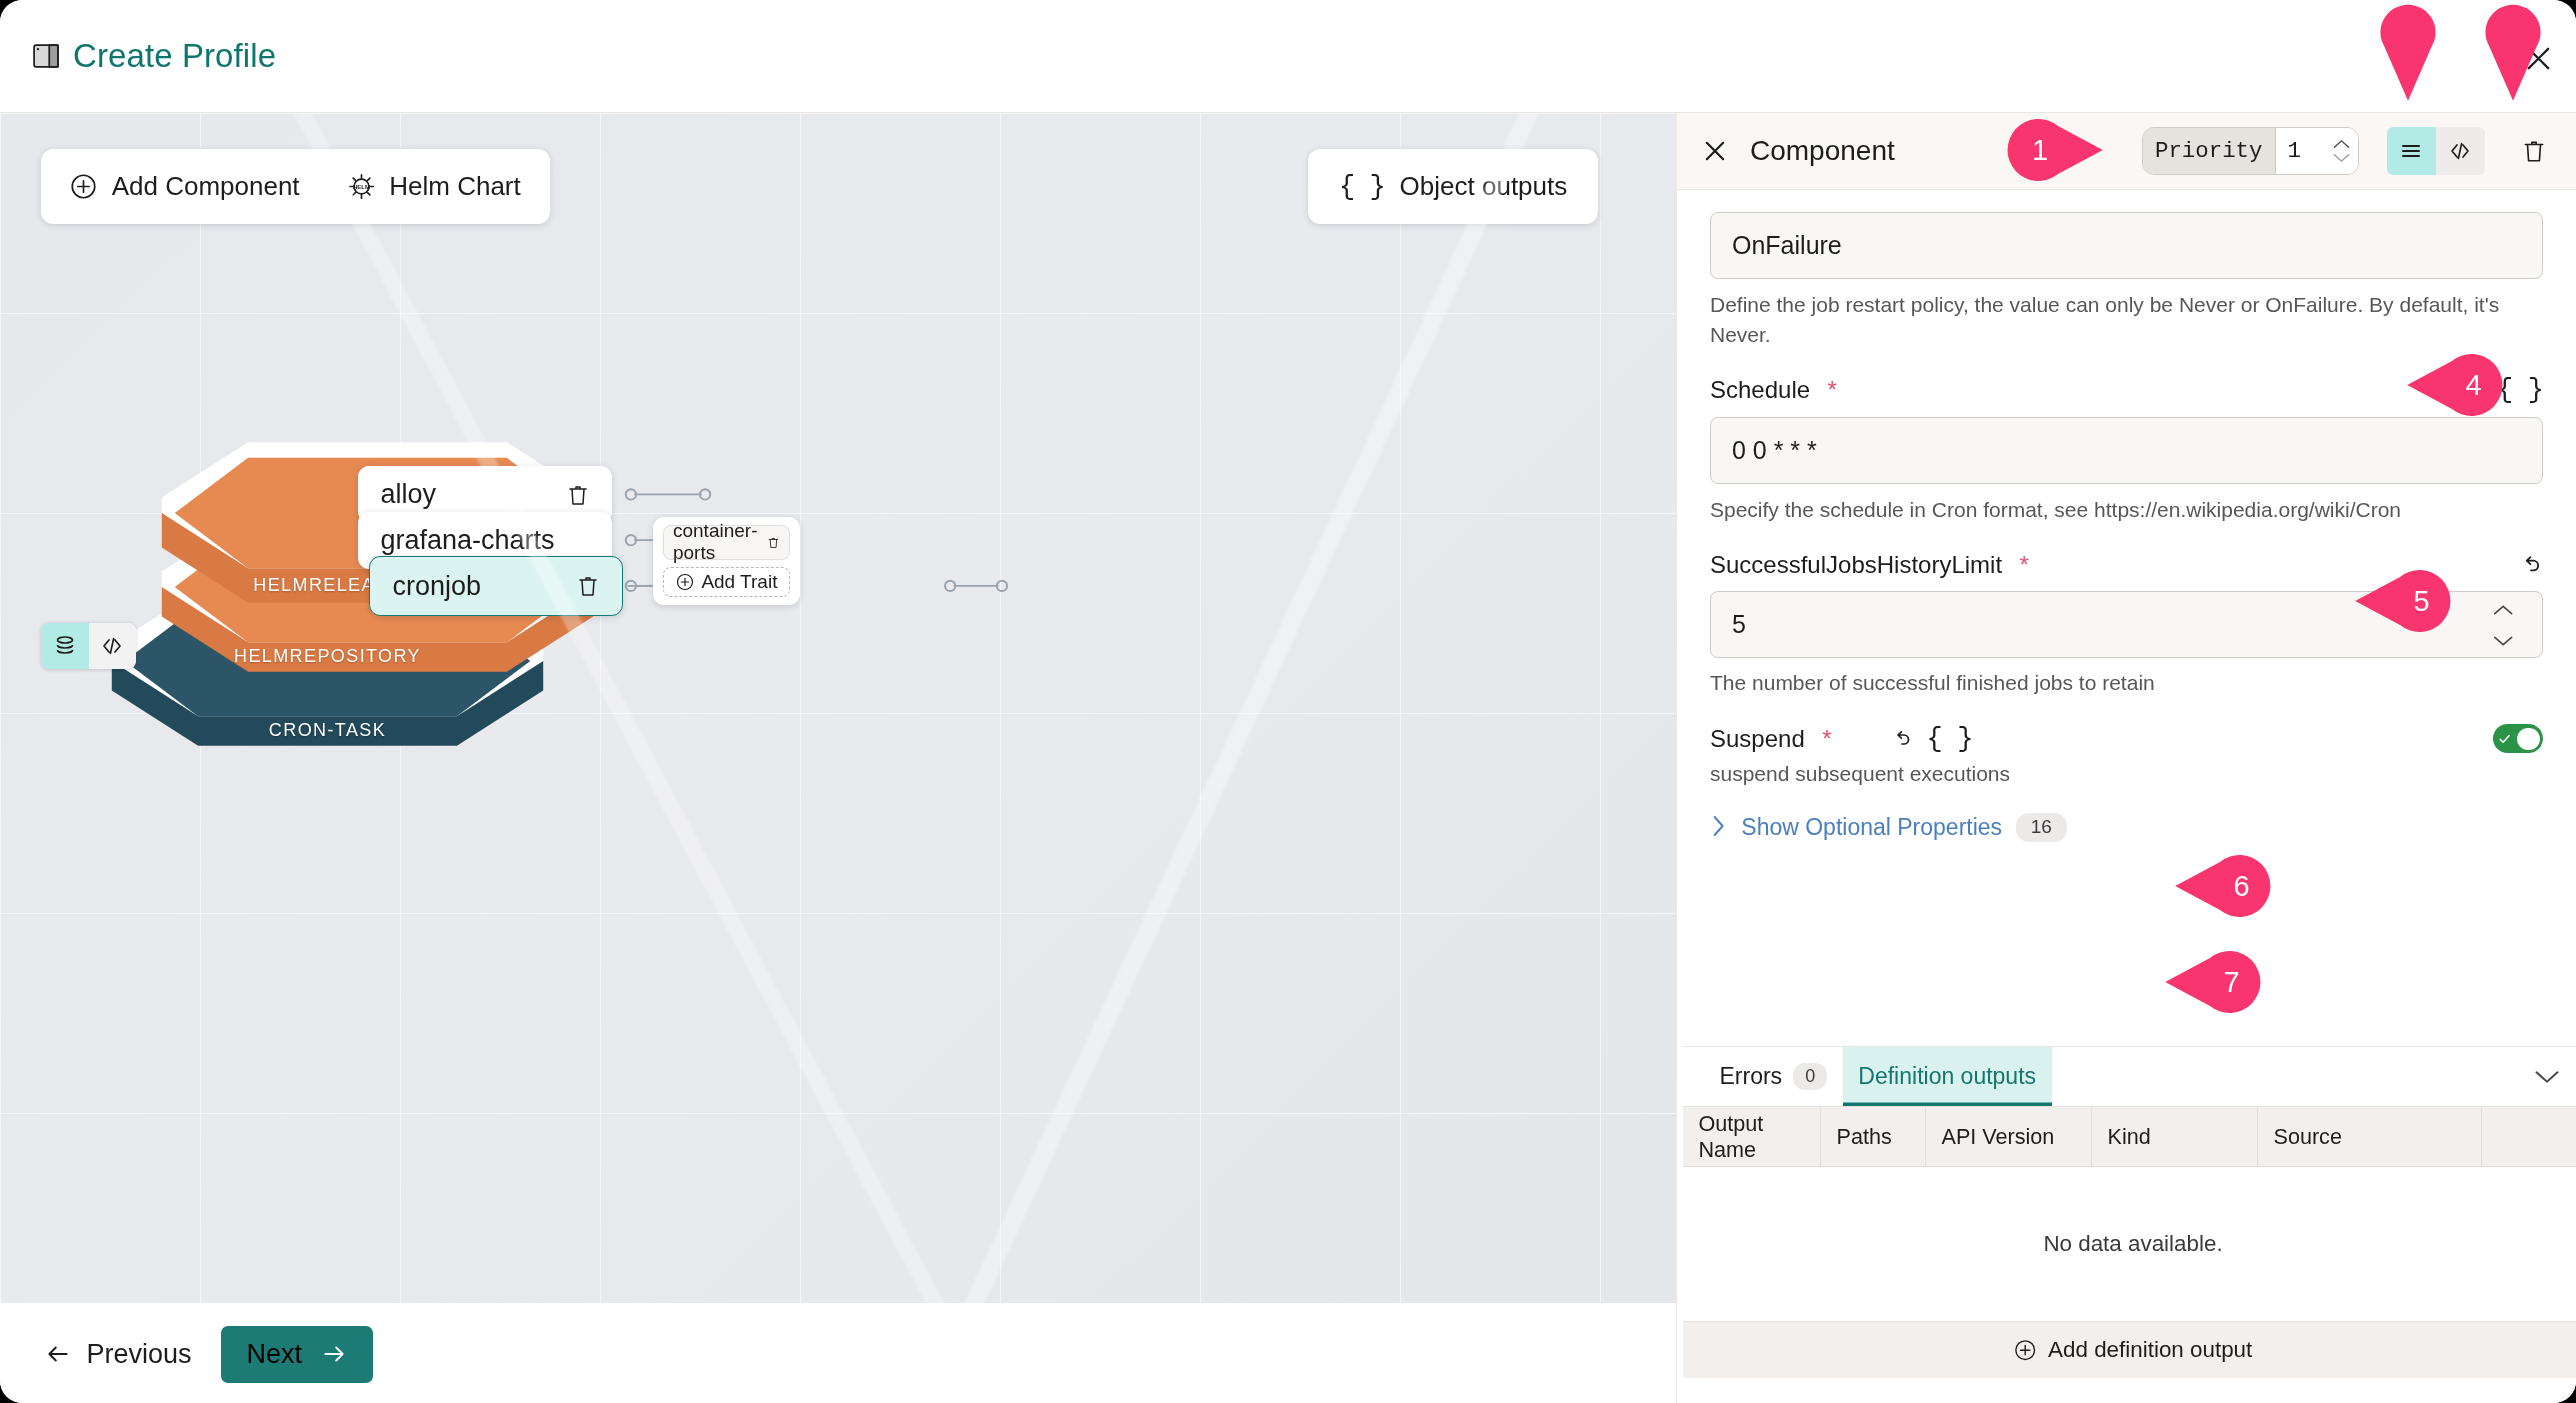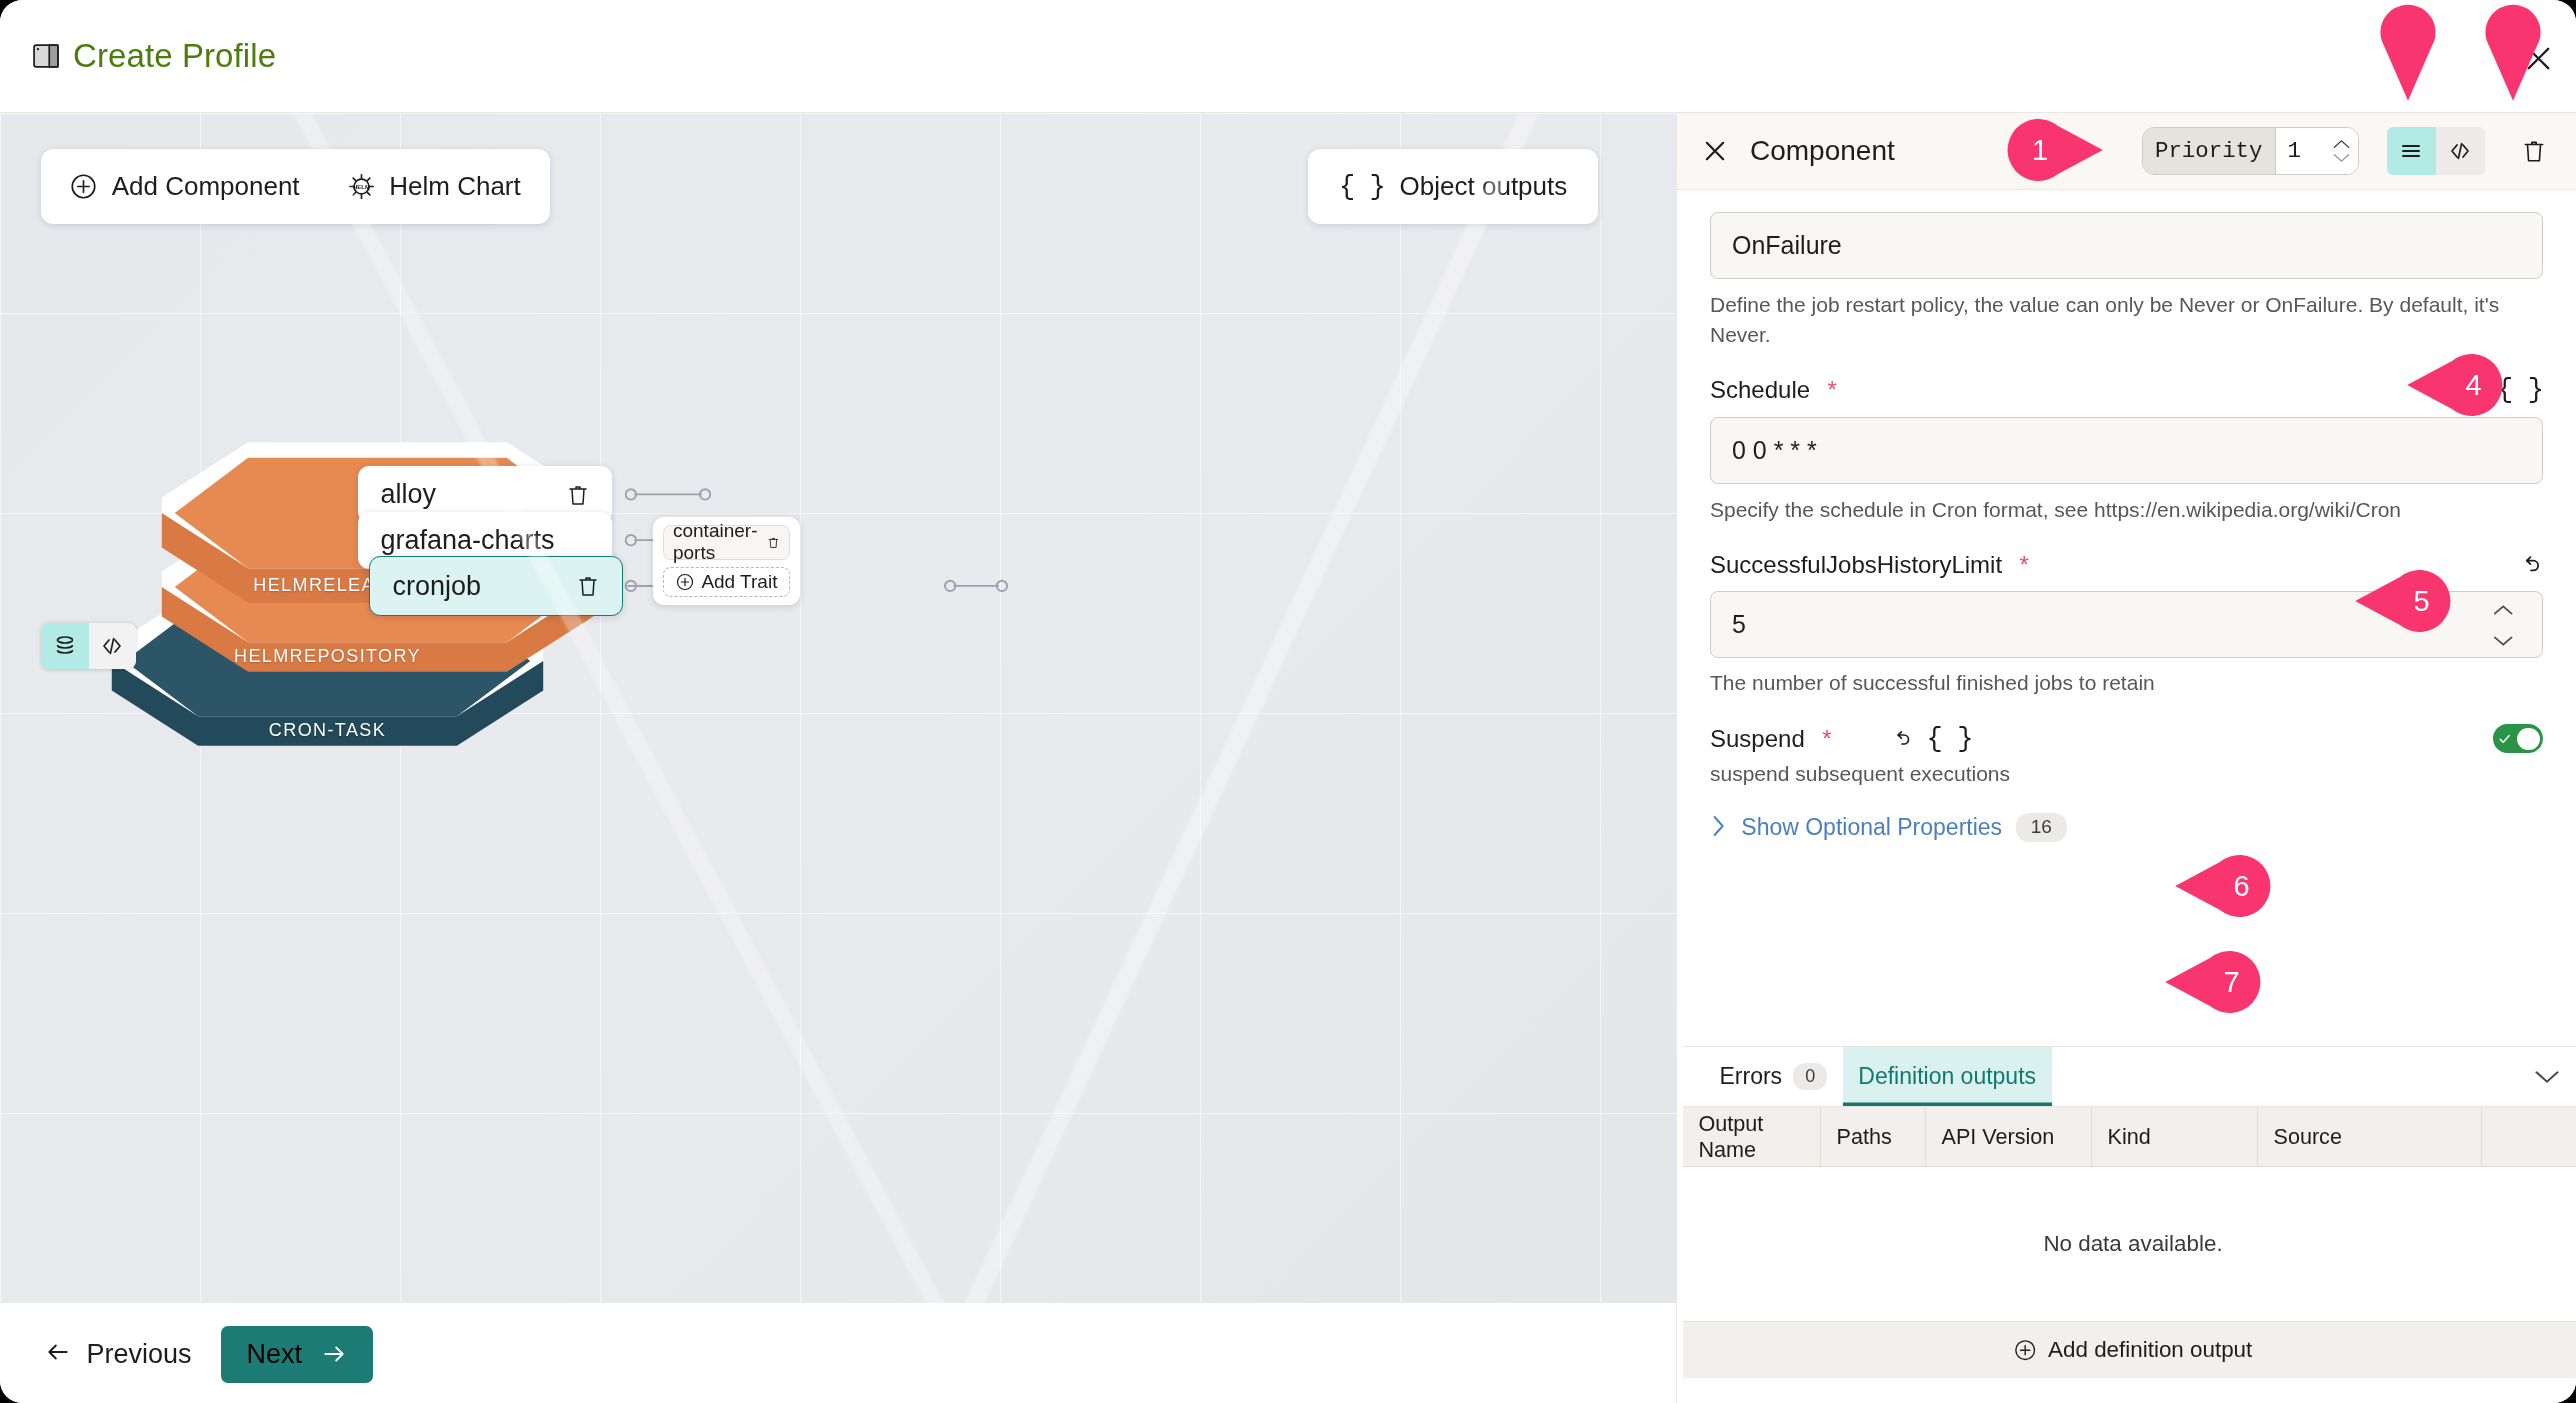--- a/index.html
+++ b/index.html
@@ -17,21 +17,21 @@
   }
 
   
   #titlebar {
     position: absolute; left: 0; top: 0; width: 2576px; height: 113px;
     background: #ffffff;
     display: flex; align-items: center; padding-left: 33px;
     border-bottom: 0.9px solid #e9e6e3;
   }
   .title-icon { width: 26px; height: 24px; margin-right: 14px; flex: 0 0 auto; }
-  #title-text { font-size: 33px; color: #4d7c0f; font-weight: 400; letter-spacing: 0.1px; }
+  #title-text { font-size: 33px; color: #0f766e; font-weight: 400; letter-spacing: 0.1px; }
   #window-close {
     position: absolute; right: 17.3px; top: 38px; width: 40px; height: 40px;
     display: flex; align-items: center; justify-content: center; cursor: pointer;
   }
 
   
   #canvas {
     position: absolute; left: 0; top: 113px; width: 1676px; height: 1190px;
     background:
       linear-gradient(to right, rgba(255,255,255,.55) 0.9px, transparent 0.9px) 0 0/200px 200px,
@@ -103,21 +103,21 @@
   }
   #viewmode-toggle > div { flex: 1; display: flex; align-items: center; justify-content: center; cursor: pointer; }
   .vm-on  { background: #b2ebe5; }
   .vm-off { background: #f2f2f2; }
 
   
   #footer {
     position: absolute; left: 0; top: 1304px; width: 1676px; height: 100px;
     background: #fff; display: flex; align-items: center; padding-left: 45px; gap: 29px;
   }
-  #prev-btn { display: flex; gap: 15.5px; font-size: 27px; color: #1d1d1d; cursor: pointer; background:none;border:none;font-family:inherit; }
+  #prev-btn { display: flex; align-items: center; gap: 15.5px; font-size: 27px; color: #1d1d1d; cursor: pointer; background:none;border:none;font-family:inherit; }
   #next-btn {
     display: flex; align-items: center; gap: 19px; font-size: 27px; color: #000000;
     background: #1c7c75; border: none; border-radius: 7px; padding: 13px 26px; cursor: pointer;
     font-family: inherit;
   }
 
   
   #right-panel {
     position: absolute; left: 1676px; top: 113px; width: 900px; height: 1291px;
     background: #ffffff; border-left: 0.9px solid #ece8e4;

